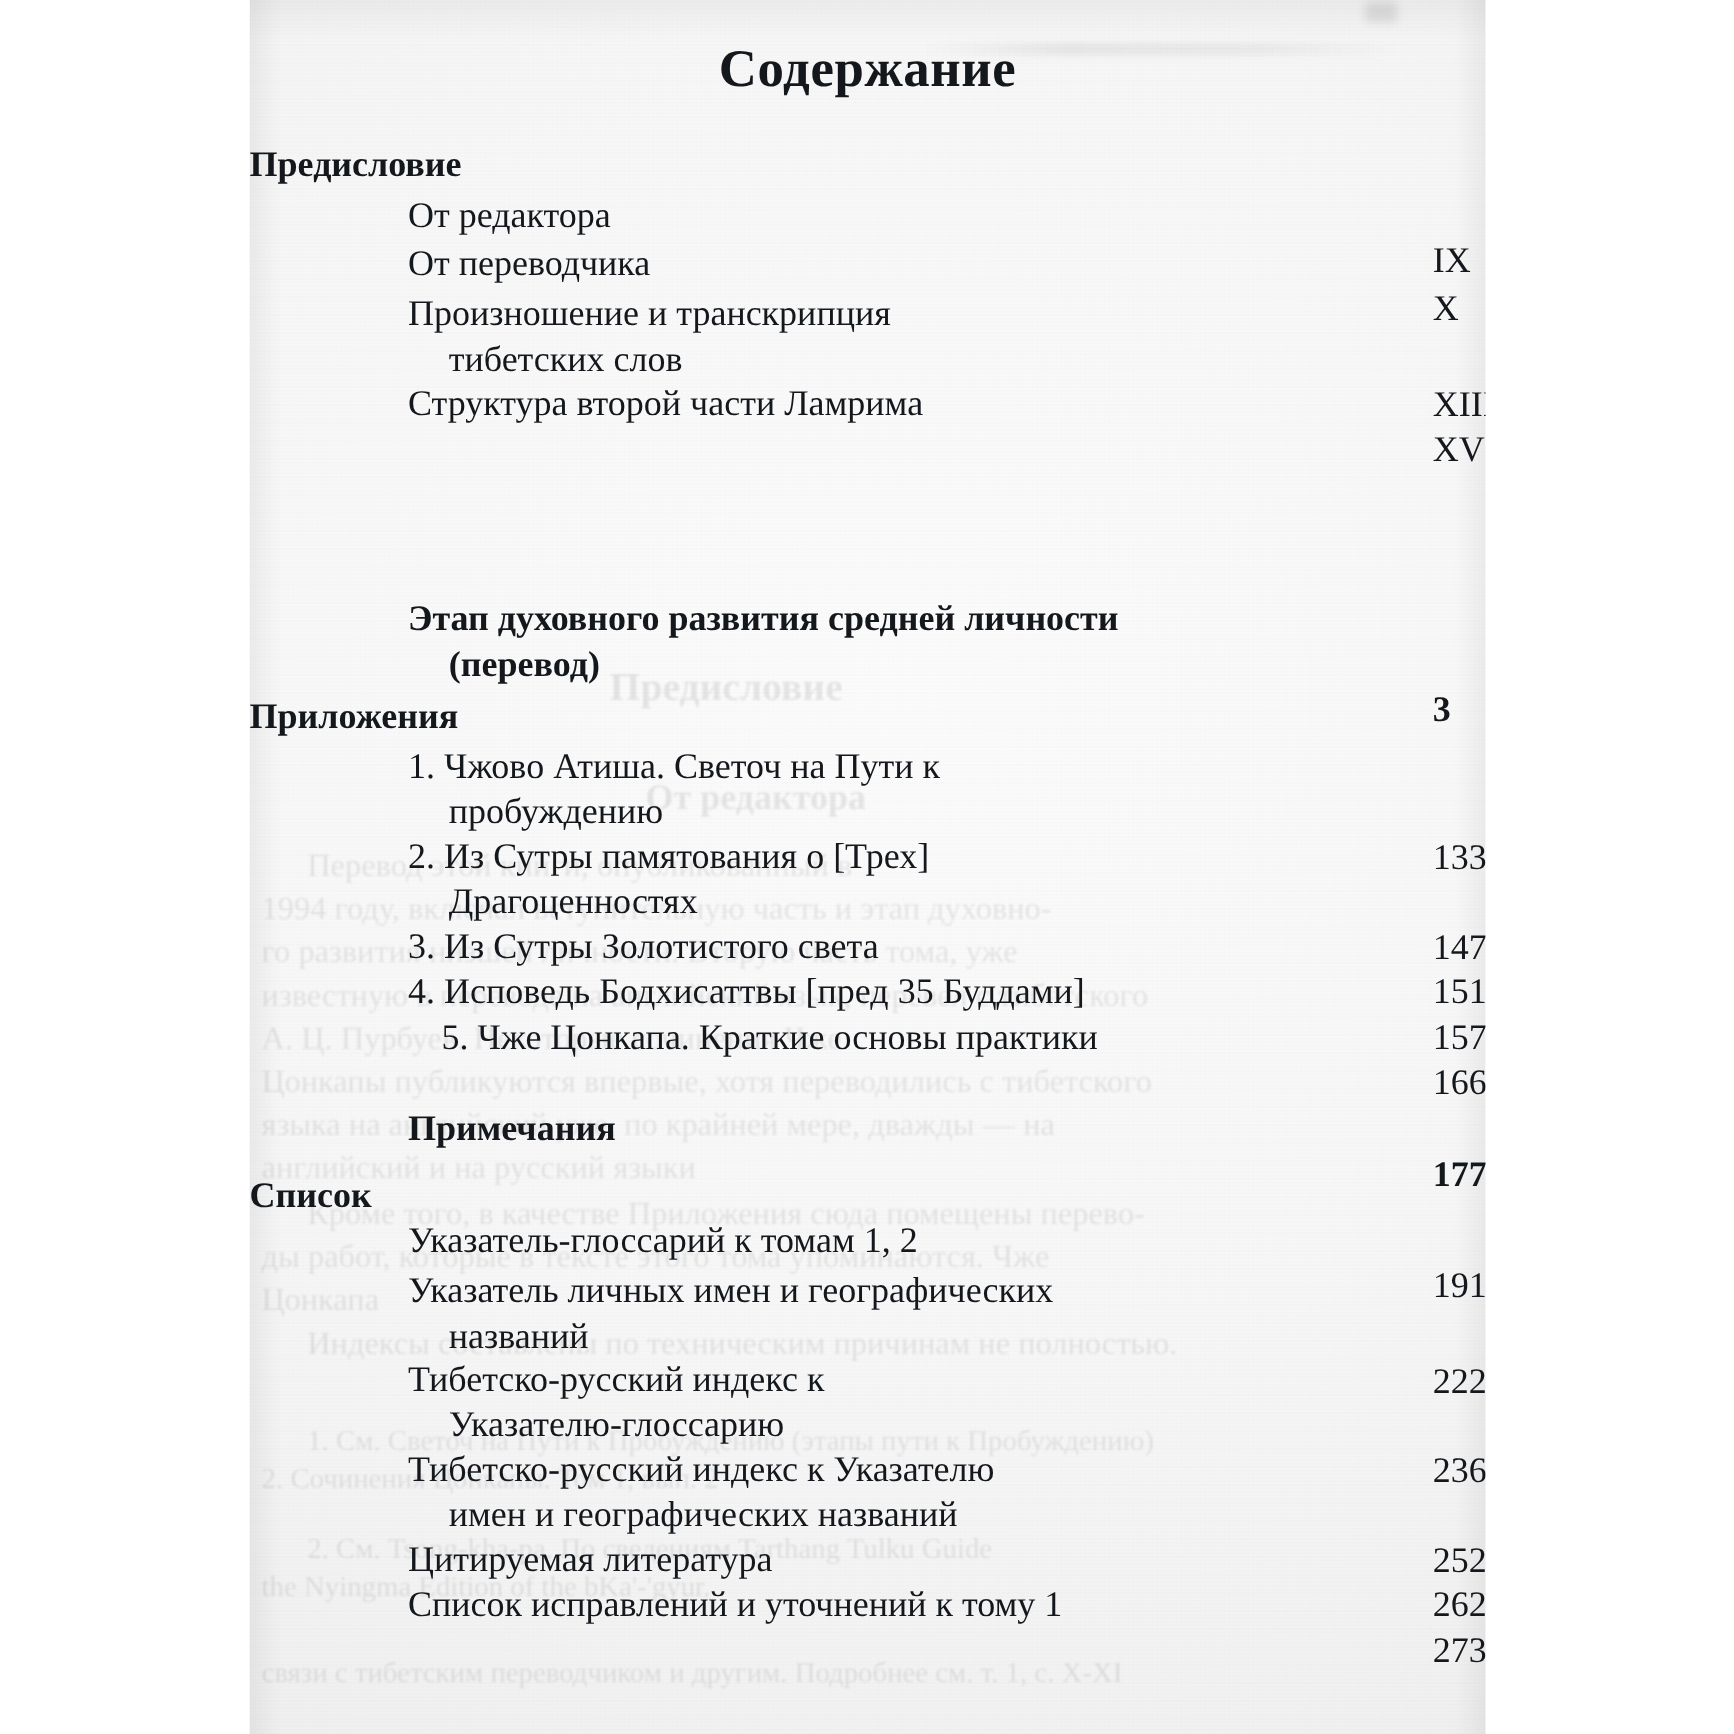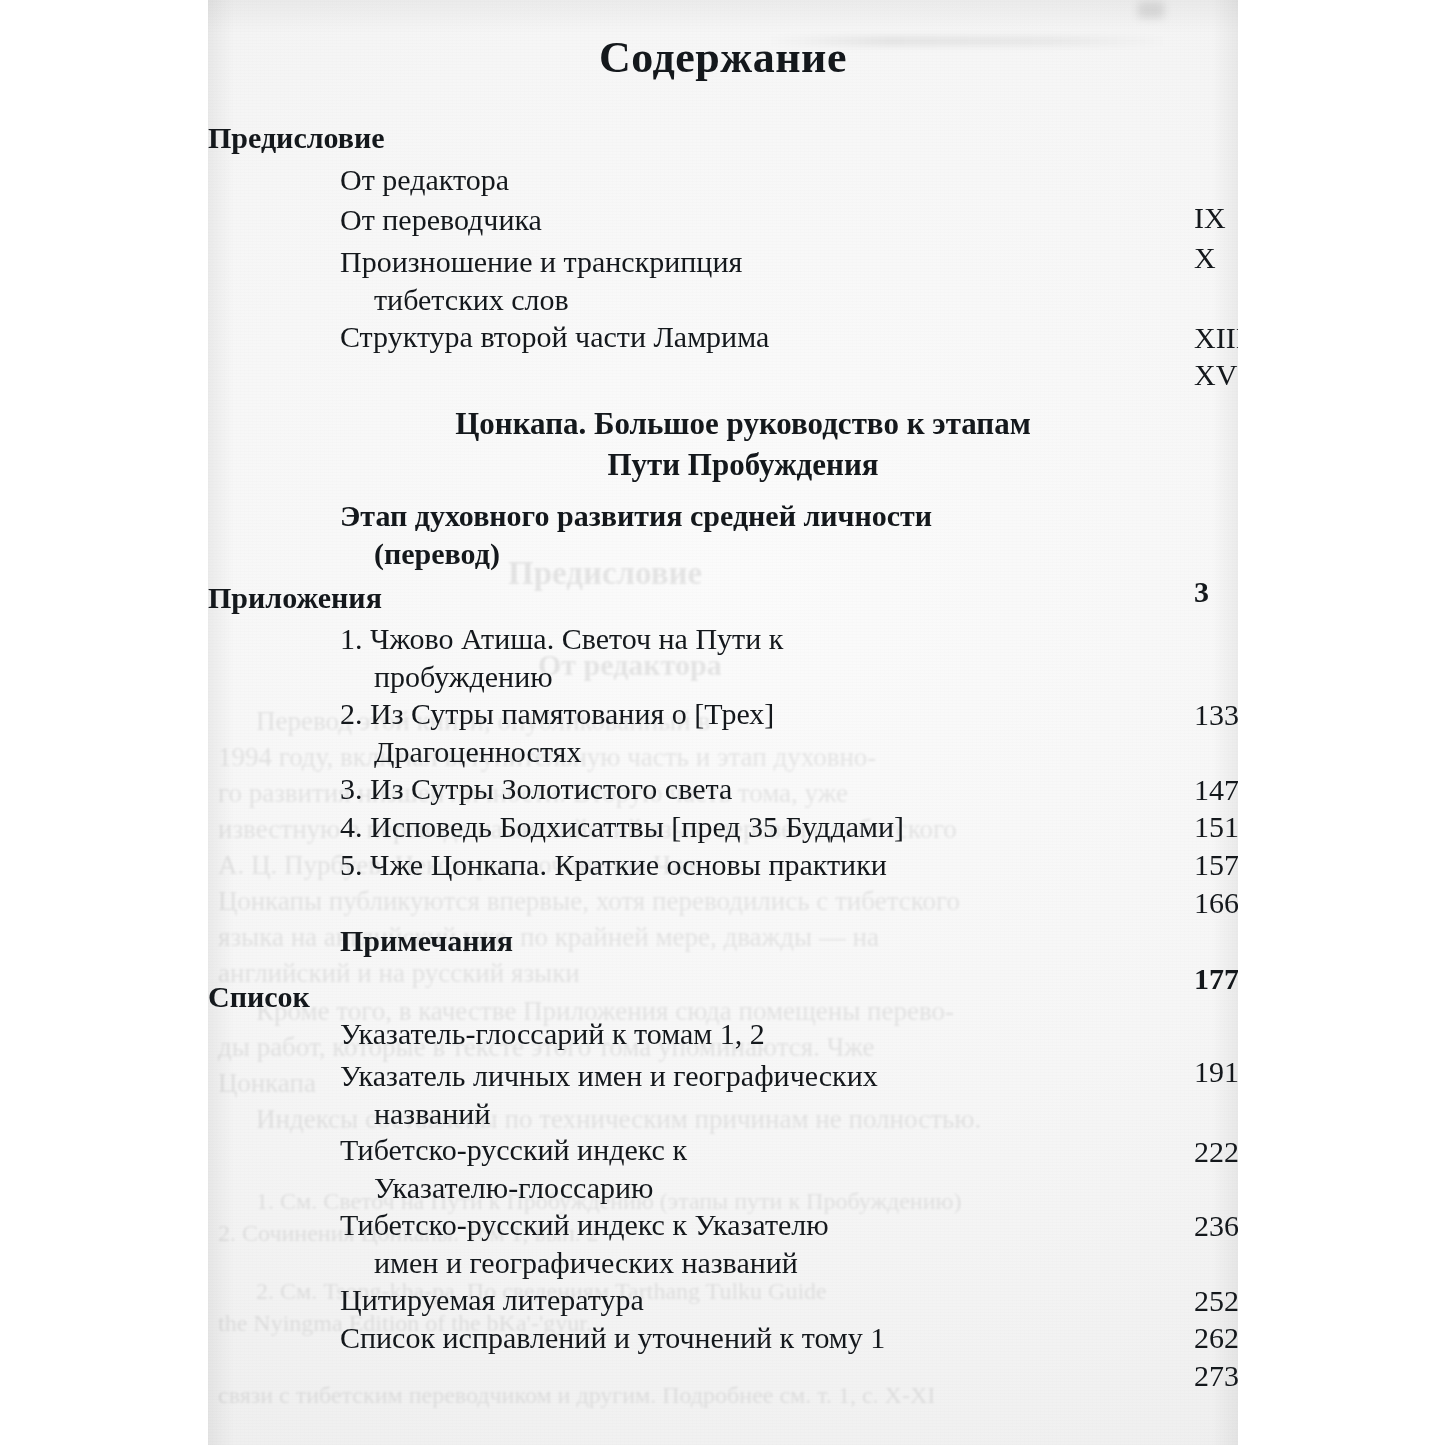--- a/index.html
+++ b/index.html
@@ -207,24 +207,20 @@
     <div class="row" style="top:243px;">
       <span class="label"><span>Произношение и транскрипция</span><span class="cont">тибетских слов</span></span>
       <span class="pn">XIII</span>
     </div>
 
     <div class="row" style="top:318px;">
       <span class="label">Структура второй части Ламрима</span>
       <span class="pn">XVI</span>
     </div>
 
-    <div class="big-head" style="top:403px;">
-      <div>Цонкапа. Большое руководство к этапам</div>
-      <div>Пути Пробуждения</div>
-    </div>
 
     <div class="row bold" style="top:497px;">
       <span class="label"><span>Этап духовного развития средней личности</span><span class="cont">(перевод)</span></span>
       <span class="pn">3</span>
     </div>
 
     <div class="section-head" style="top:581px;">Приложения</div>
 
     <div class="row num" style="top:620px;">
       <span class="label"><span class="num-marker">1.</span> <span>Чжово Атиша. Светоч на Пути к</span><span class="cont">пробуждению</span></span>
@@ -240,21 +236,21 @@
       <span class="label"><span class="num-marker">3.</span> <span>Из Сутры Золотистого света</span></span>
       <span class="pn">151</span>
     </div>
 
     <div class="row num" style="top:808px;">
       <span class="label" style="padding-right:128px;"><span class="num-marker">4.</span> <span>Исповедь Бодхисаттвы [пред 35 Буддами]</span></span>
       <span class="pn">157</span>
     </div>
 
     <div class="row num" style="top:846px;">
-      <span class="label" style="padding-right:128px;"><span class="num-marker">5.</span> <span>Чже Цонкапа. Краткие основы практики</span></span>
+      <span class="label" style="padding-right:128px;margin-left:28px;"><span class="num-marker">5.</span> <span>Чже Цонкапа. Краткие основы практики</span></span>
       <span class="pn">166</span>
     </div>
 
     <div class="row bold" style="top:922px;">
       <span class="label">Примечания</span>
       <span class="pn">177</span>
     </div>
 
     <div class="section-head" style="top:980px;">Список</div>
 

